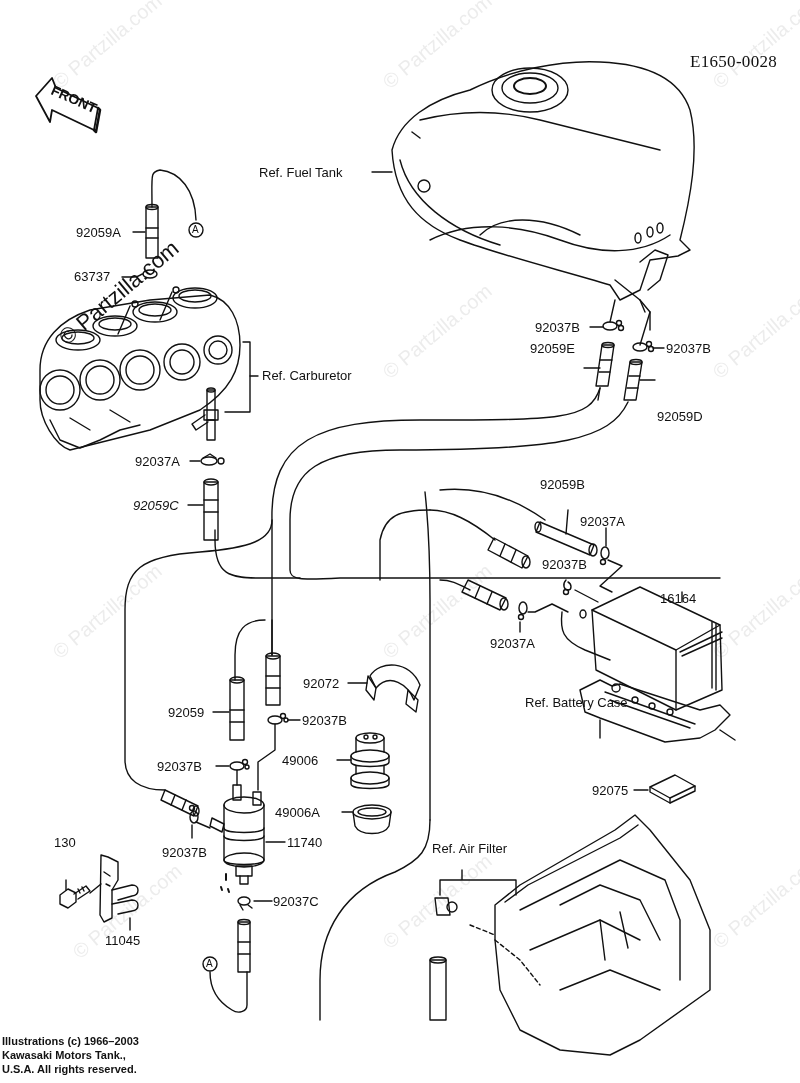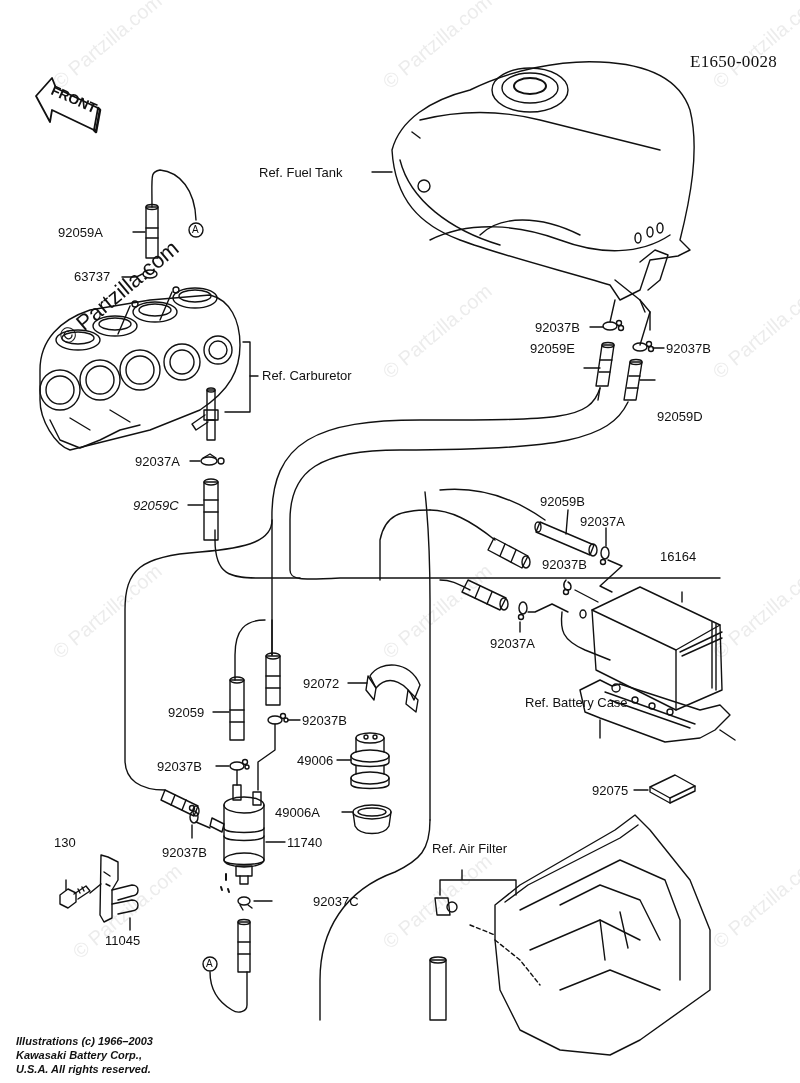--- a/index.html
+++ b/index.html
@@ -1,20 +1,20 @@
 <!DOCTYPE html>
 <html><head>
 <meta charset="utf-8">
 <style>
   html, body { margin: 0; padding: 0; background: #ffffff; }
   body { width: 800px; height: 1083px; position: relative; overflow: hidden; font-family: "Liberation Sans", sans-serif; color: #111; }
   #diagram { position: absolute; left: 0; top: 0; width: 800px; height: 1083px; }
   .lbl { position: absolute; font-family: "Liberation Sans", sans-serif; font-size: 13px; color: #111; white-space: nowrap; line-height: 1; }
   .code { position: absolute; font-family: "Liberation Serif", serif; font-size: 17px; color: #111; letter-spacing: 0.3px; }
-  .copy { position: absolute; left: 16px; top: 1034px; font-family: "Liberation Sans", sans-serif; font-size: 11px; font-weight: bold; line-height: 14px; color: #111; font-style: italic; }
+  .copy { position: absolute; left: 2px; top: 1034px; font-family: "Liberation Sans", sans-serif; font-size: 11px; font-weight: bold; line-height: 14px; color: #111; }
   .copy div { white-space: nowrap; }
   .wm { position: absolute; font-family: "Liberation Sans", sans-serif; font-size: 20px; color: rgba(150,150,150,0.18); transform: rotate(-40deg); white-space: nowrap; pointer-events: none; }
   .wm-inline { position: absolute; font-family: "Liberation Sans", sans-serif; font-size: 22px; color: #111; transform: rotate(-40deg); white-space: nowrap; }
 </style>
 </head>
 <body>
 
 <div class="wm" style="left:40px;top:30px;">© Partzilla.com</div>
 <div class="wm" style="left:370px;top:30px;">© Partzilla.com</div>
 <div class="wm" style="left:700px;top:30px;">© Partzilla.com</div>
@@ -369,48 +369,48 @@
 </svg>
 
 <div class="code" style="left:690px;top:52px;">E1650-0028</div>
 <div class="lbl" style="left:50px;top:92px;font-size:14px;font-weight:bold;transform:rotate(24deg);">FRONT</div>
 
 <div class="lbl" style="left:259px;top:166px;">Ref. Fuel Tank</div>
 <div class="lbl" style="left:262px;top:369px;">Ref. Carburetor</div>
 <div class="lbl" style="left:525px;top:696px;">Ref. Battery Case</div>
 <div class="lbl" style="left:432px;top:842px;text-align:center;">Ref. Air Filter</div>
 
-<div class="lbl" style="left:58px;top:226px;">92059A</div>
+<div class="lbl" style="left:76px;top:226px;">92059A</div>
 <div class="lbl" style="left:74px;top:270px;">63737</div>
 <div class="lbl" style="left:135px;top:455px;">92037A</div>
 <div class="lbl" style="left:133px;top:499px;font-style:italic;">92059C</div>
 <div class="lbl" style="left:535px;top:321px;">92037B</div>
 <div class="lbl" style="left:666px;top:342px;">92037B</div>
 <div class="lbl" style="left:530px;top:342px;">92059E</div>
 <div class="lbl" style="left:657px;top:374px;margin-top:36px;">92059D</div>
-<div class="lbl" style="left:540px;top:495px;">92059B</div>
+<div class="lbl" style="left:540px;top:478px;">92059B</div>
 <div class="lbl" style="left:580px;top:515px;">92037A</div>
 <div class="lbl" style="left:542px;top:558px;">92037B</div>
-<div class="lbl" style="left:660px;top:550px;">16164</div>
+<div class="lbl" style="left:660px;top:592px;">16164</div>
 <div class="lbl" style="left:490px;top:637px;">92037A</div>
 <div class="lbl" style="left:303px;top:677px;">92072</div>
 <div class="lbl" style="left:168px;top:706px;">92059</div>
 <div class="lbl" style="left:302px;top:714px;">92037B</div>
-<div class="lbl" style="left:297px;top:754px;">49006</div>
+<div class="lbl" style="left:282px;top:754px;">49006</div>
 <div class="lbl" style="left:157px;top:760px;">92037B</div>
 <div class="lbl" style="left:275px;top:806px;">49006A</div>
 <div class="lbl" style="left:287px;top:836px;">11740</div>
 <div class="lbl" style="left:162px;top:846px;">92037B</div>
-<div class="lbl" style="left:273px;top:895px;margin-left:40px;">92037C</div>
+<div class="lbl" style="left:273px;top:895px;">92037C</div>
 <div class="lbl" style="left:592px;top:784px;">92075</div>
 <div class="lbl" style="left:54px;top:836px;">130</div>
 <div class="lbl" style="left:105px;top:934px;">11045</div>
 
 <div class="lbl" style="left:192px;top:225px;font-size:10px;">A</div>
 <div class="lbl" style="left:206px;top:959px;font-size:10px;">A</div>
 
 <div class="wm-inline" style="left:45px;top:280px;">© Partzilla.com</div>
 
 <div class="copy">
   <div>Illustrations (c) 1966–2003</div>
-  <div>Kawasaki Battery Corp.,</div>
+  <div>Kawasaki Motors Tank.,</div>
   <div>U.S.A.  All rights reserved.</div>
 </div>
 
 </body></html>

